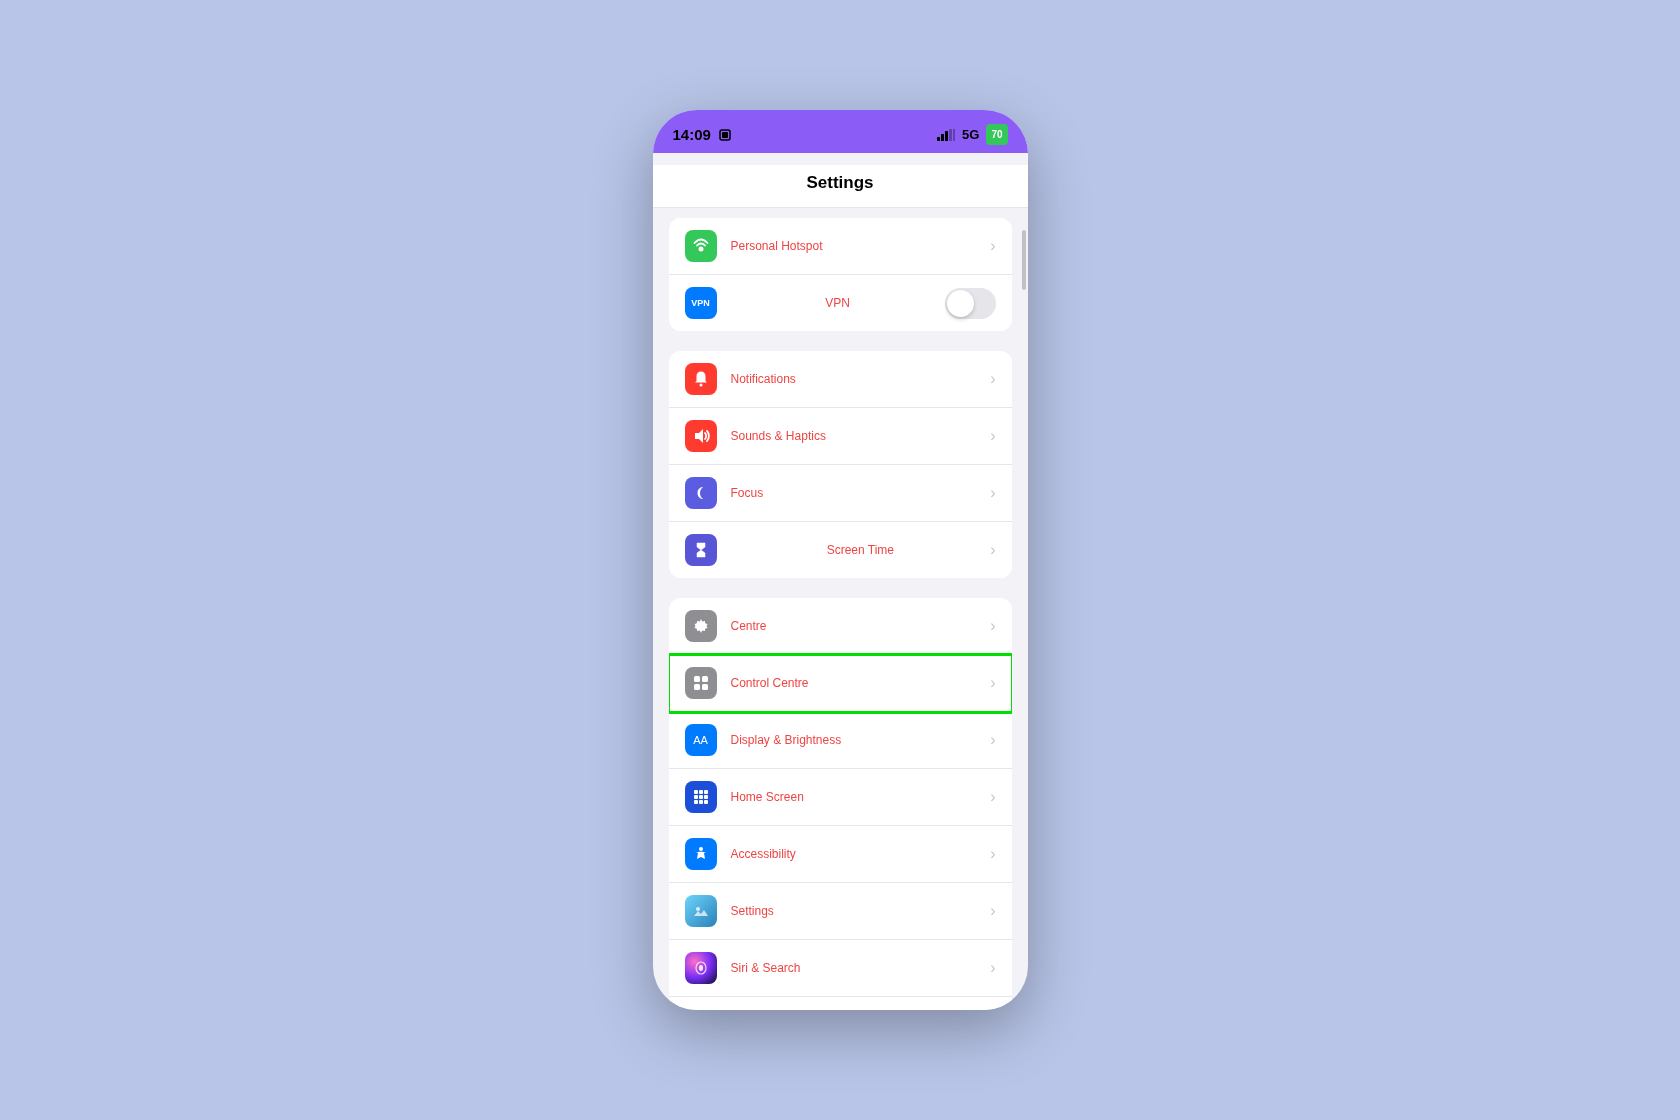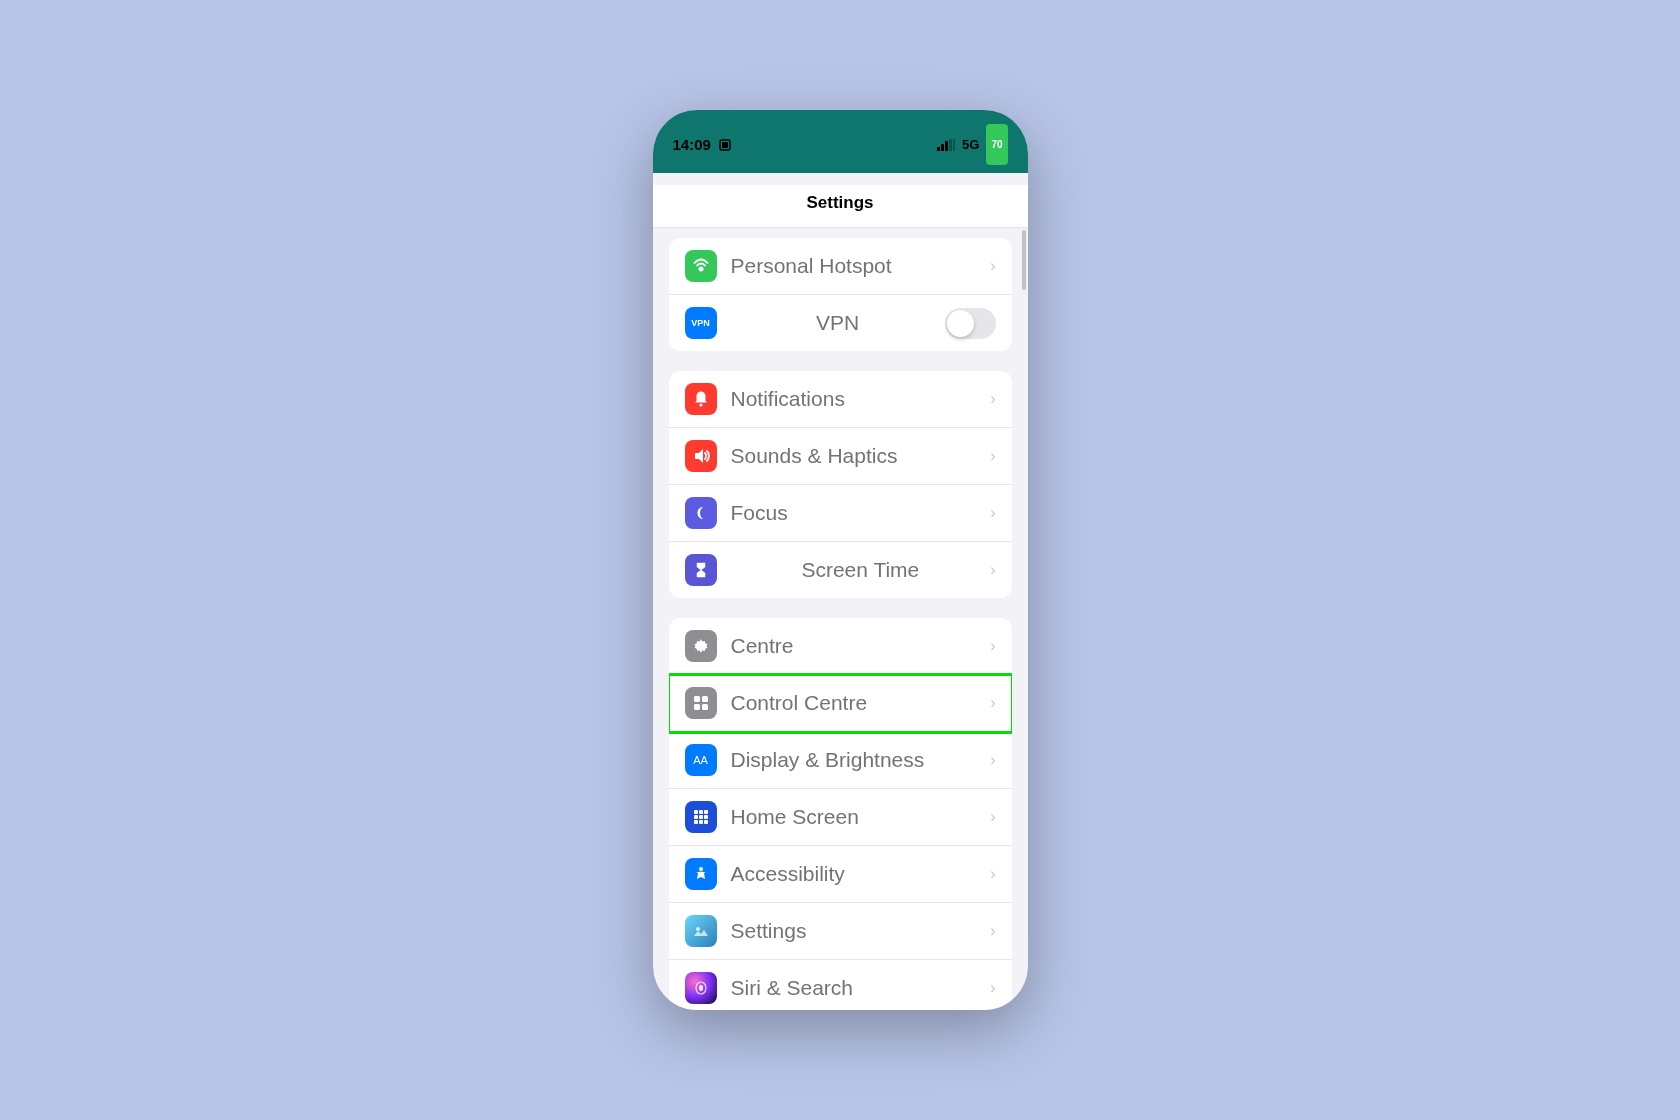--- a/index.html
+++ b/index.html
@@ -18,21 +18,21 @@
       width: 375px;
       background: #f2f2f7;
       border-radius: 44px;
       overflow: hidden;
       box-shadow: 0 20px 60px rgba(0,0,0,0.3);
       position: relative;
       height: 900px;
     }
 
     .status-bar {
-      background: #0f766e;
+      background: #8b5cf6;
       display: flex;
       justify-content: space-between;
       align-items: center;
       padding: 14px 20px 8px;
       font-size: 15px;
       font-weight: 600;
     }
 
     .status-left {
       display: flex;
@@ -48,21 +48,21 @@
       font-weight: 600;
     }
 
     .battery-icon {
       display: inline-flex;
       align-items: center;
       background: #34c759;
       color: white;
       font-size: 10px;
       font-weight: 700;
-      padding: 15px 5px;
+      padding: 5px 5px;
       border-radius: 4px;
     }
 
     .nav-title {
       background: white;
       text-align: center;
       padding: 8px 0 14px;
       font-size: 17px;
       font-weight: 600;
       color: #000;
@@ -123,22 +123,22 @@
       margin-right: 14px;
       display: flex;
       align-items: center;
       justify-content: center;
       flex-shrink: 0;
       font-size: 17px;
     }
 
     .row-label {
       flex: 1;
-      font-size: 21px;
-      color: #737373;
+      font-size: 12px;
+      color: #ef4444;
     }
 
     .row-chevron {
       color: #c7c7cc;
       font-size: 16px;
     }
 
     .toggle {
       width: 51px;
       height: 31px;

